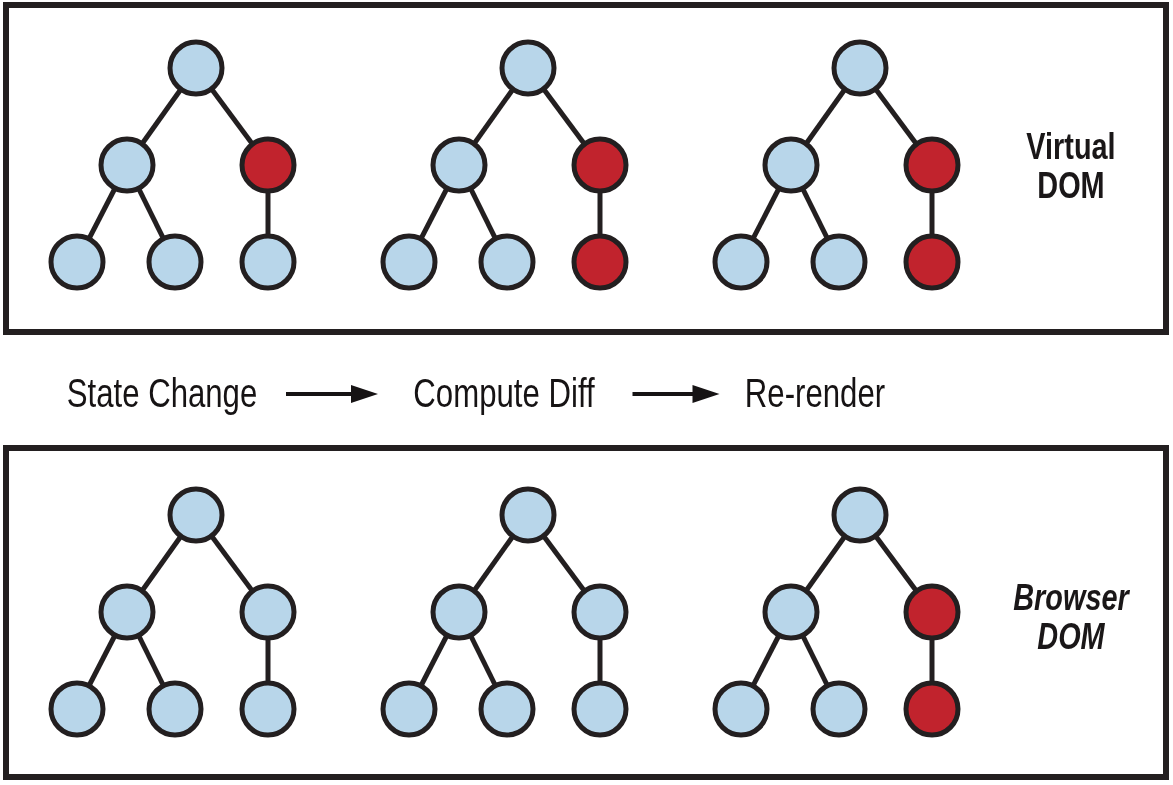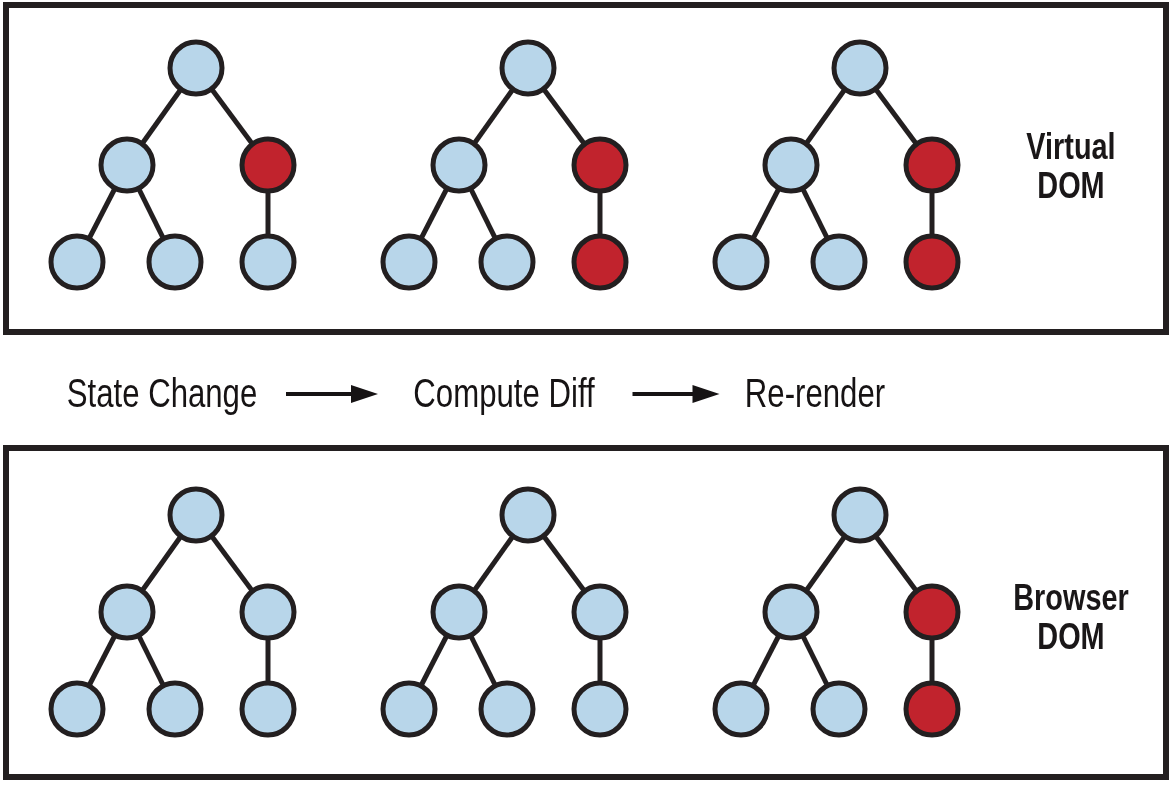--- a/index.html
+++ b/index.html
@@ -13,21 +13,21 @@
     overflow: hidden;
   }
   .panel {
     position: absolute;
     left: 3px;
     width: 1154px; 
     border: 6px solid #231f20;
     background: #ffffff;
   }
   .panel-top { top: 2px; height: 321px; }
-  .panel-bottom { top: 445px; height: 323px; }
+  .panel-bottom { top: 445px; height: 323px; font-style: italic; }
   .trees-svg { position: absolute; left: 0; top: 0; display: block; }
   .panel-label {
     position: absolute;
     transform: translate(-50%, -50%) scaleX(0.78);
     text-align: center;
     font-weight: bold;
     font-size: 37px;
     line-height: 39px;
     white-space: nowrap;
     color: #1a1718;

